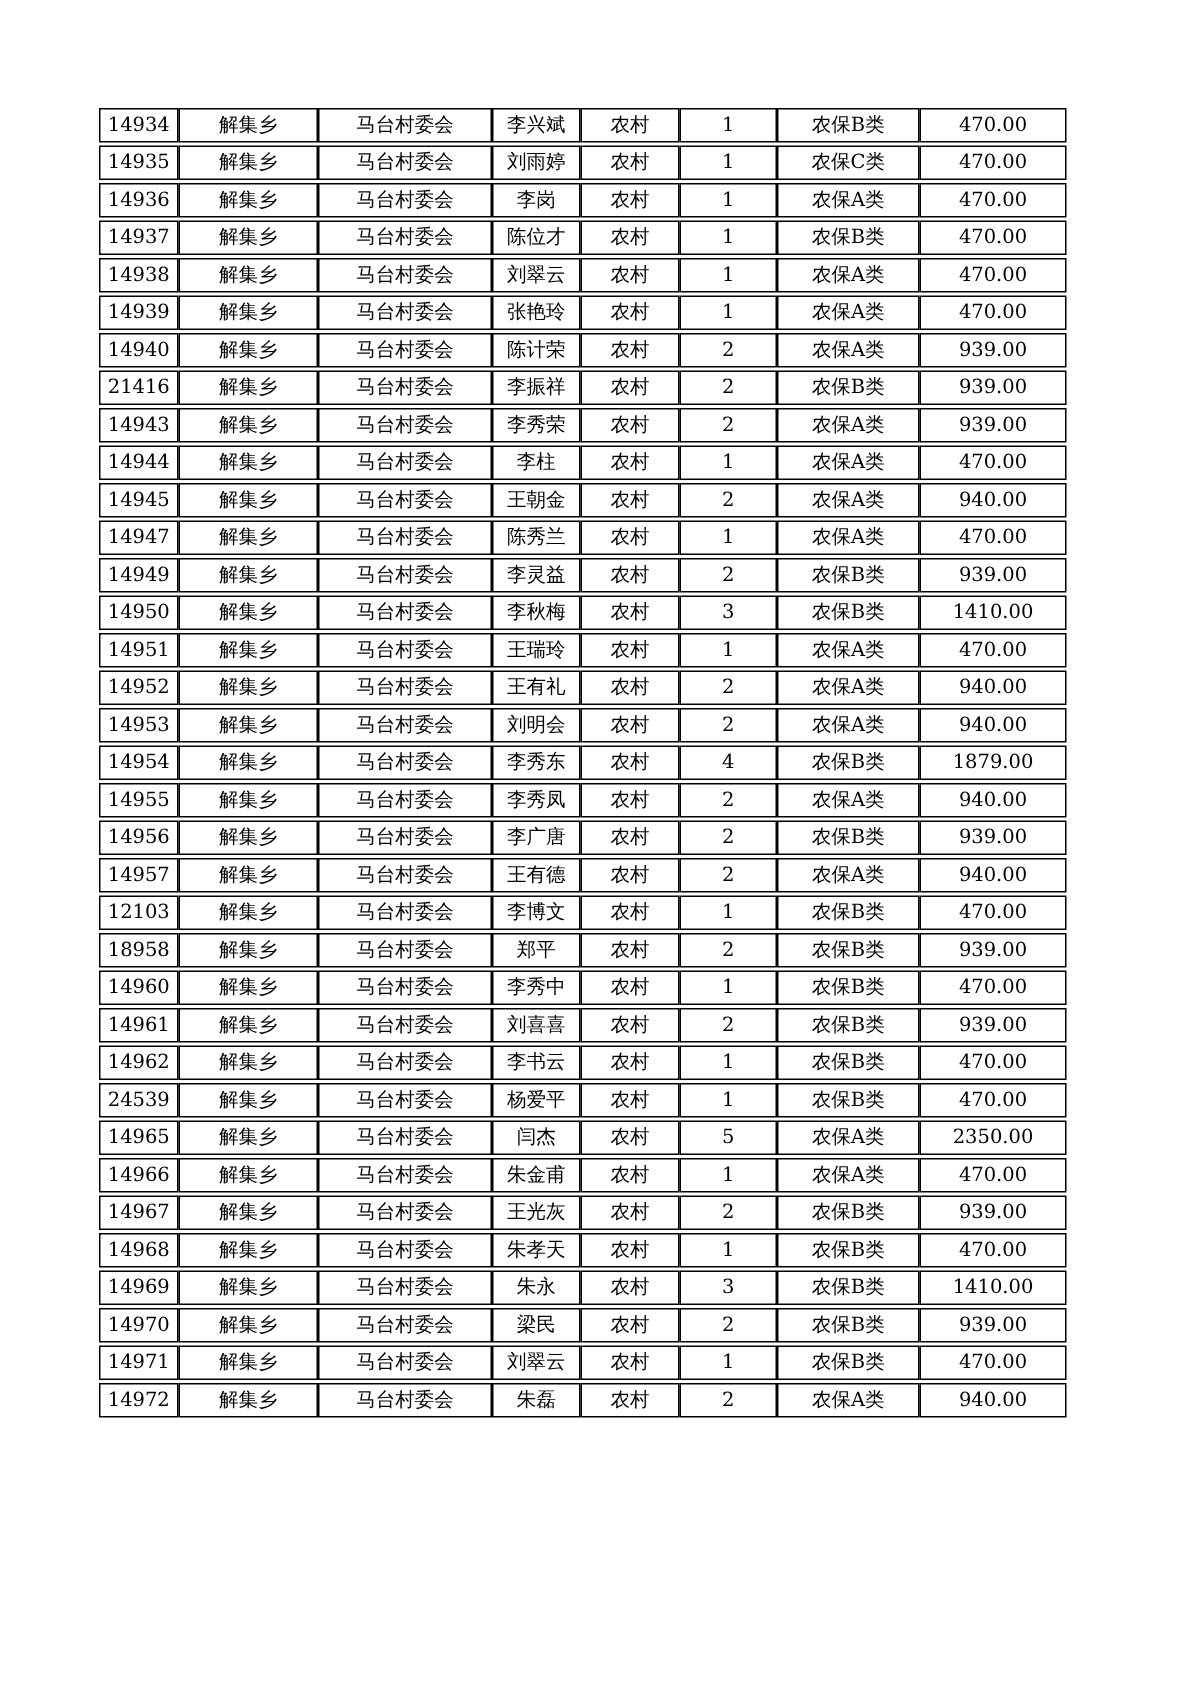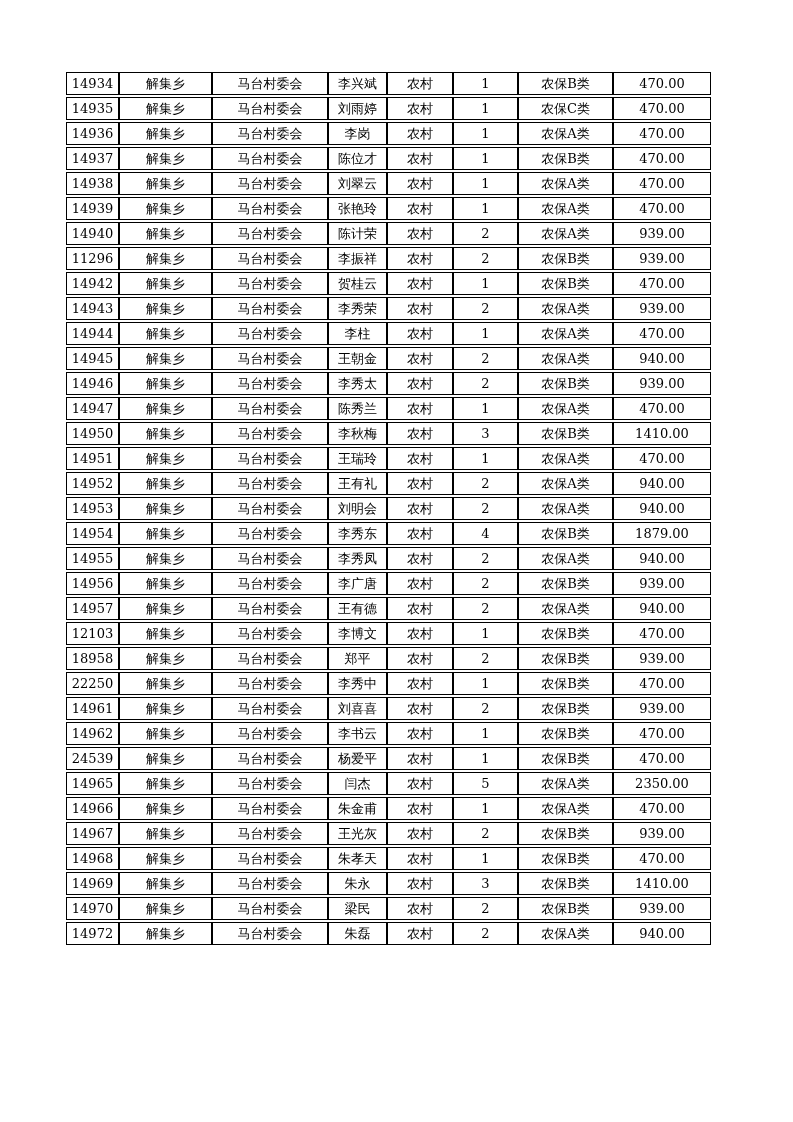--- a/index.html
+++ b/index.html
@@ -126,40 +126,30 @@
     <td>14940</td>
     <td>解集乡</td>
     <td>马台村委会</td>
     <td>陈计荣</td>
     <td>农村</td>
     <td>2</td>
     <td>农保A类</td>
     <td>939.00</td>
   </tr>
         <tr>
-    <td>11296</td>
+    <td>21416</td>
     <td>解集乡</td>
     <td>马台村委会</td>
     <td>李振祥</td>
     <td>农村</td>
     <td>2</td>
     <td>农保B类</td>
     <td>939.00</td>
   </tr>
         <tr>
-    <td>14942</td>
-    <td>解集乡</td>
-    <td>马台村委会</td>
-    <td>贺桂云</td>
-    <td>农村</td>
-    <td>1</td>
-    <td>农保B类</td>
-    <td>470.00</td>
-  </tr>
-        <tr>
     <td>14943</td>
     <td>解集乡</td>
     <td>马台村委会</td>
     <td>李秀荣</td>
     <td>农村</td>
     <td>2</td>
     <td>农保A类</td>
     <td>939.00</td>
   </tr>
         <tr>
@@ -176,40 +166,40 @@
     <td>14945</td>
     <td>解集乡</td>
     <td>马台村委会</td>
     <td>王朝金</td>
     <td>农村</td>
     <td>2</td>
     <td>农保A类</td>
     <td>940.00</td>
   </tr>
         <tr>
-    <td>14946</td>
-    <td>解集乡</td>
-    <td>马台村委会</td>
-    <td>李秀太</td>
-    <td>农村</td>
-    <td>2</td>
-    <td>农保B类</td>
-    <td>939.00</td>
-  </tr>
-        <tr>
     <td>14947</td>
     <td>解集乡</td>
     <td>马台村委会</td>
     <td>陈秀兰</td>
     <td>农村</td>
     <td>1</td>
     <td>农保A类</td>
     <td>470.00</td>
   </tr>
         <tr>
+    <td>14949</td>
+    <td>解集乡</td>
+    <td>马台村委会</td>
+    <td>李灵益</td>
+    <td>农村</td>
+    <td>2</td>
+    <td>农保B类</td>
+    <td>939.00</td>
+  </tr>
+        <tr>
     <td>14950</td>
     <td>解集乡</td>
     <td>马台村委会</td>
     <td>李秋梅</td>
     <td>农村</td>
     <td>3</td>
     <td>农保B类</td>
     <td>1410.00</td>
   </tr>
         <tr>
@@ -296,21 +286,21 @@
     <td>18958</td>
     <td>解集乡</td>
     <td>马台村委会</td>
     <td>郑平</td>
     <td>农村</td>
     <td>2</td>
     <td>农保B类</td>
     <td>939.00</td>
   </tr>
         <tr>
-    <td>22250</td>
+    <td>14960</td>
     <td>解集乡</td>
     <td>马台村委会</td>
     <td>李秀中</td>
     <td>农村</td>
     <td>1</td>
     <td>农保B类</td>
     <td>470.00</td>
   </tr>
         <tr>
     <td>14961</td>
@@ -394,20 +384,30 @@
   </tr>
         <tr>
     <td>14970</td>
     <td>解集乡</td>
     <td>马台村委会</td>
     <td>梁民</td>
     <td>农村</td>
     <td>2</td>
     <td>农保B类</td>
     <td>939.00</td>
+  </tr>
+        <tr>
+    <td>14971</td>
+    <td>解集乡</td>
+    <td>马台村委会</td>
+    <td>刘翠云</td>
+    <td>农村</td>
+    <td>1</td>
+    <td>农保B类</td>
+    <td>470.00</td>
   </tr>
         <tr>
     <td>14972</td>
     <td>解集乡</td>
     <td>马台村委会</td>
     <td>朱磊</td>
     <td>农村</td>
     <td>2</td>
     <td>农保A类</td>
     <td>940.00</td>

